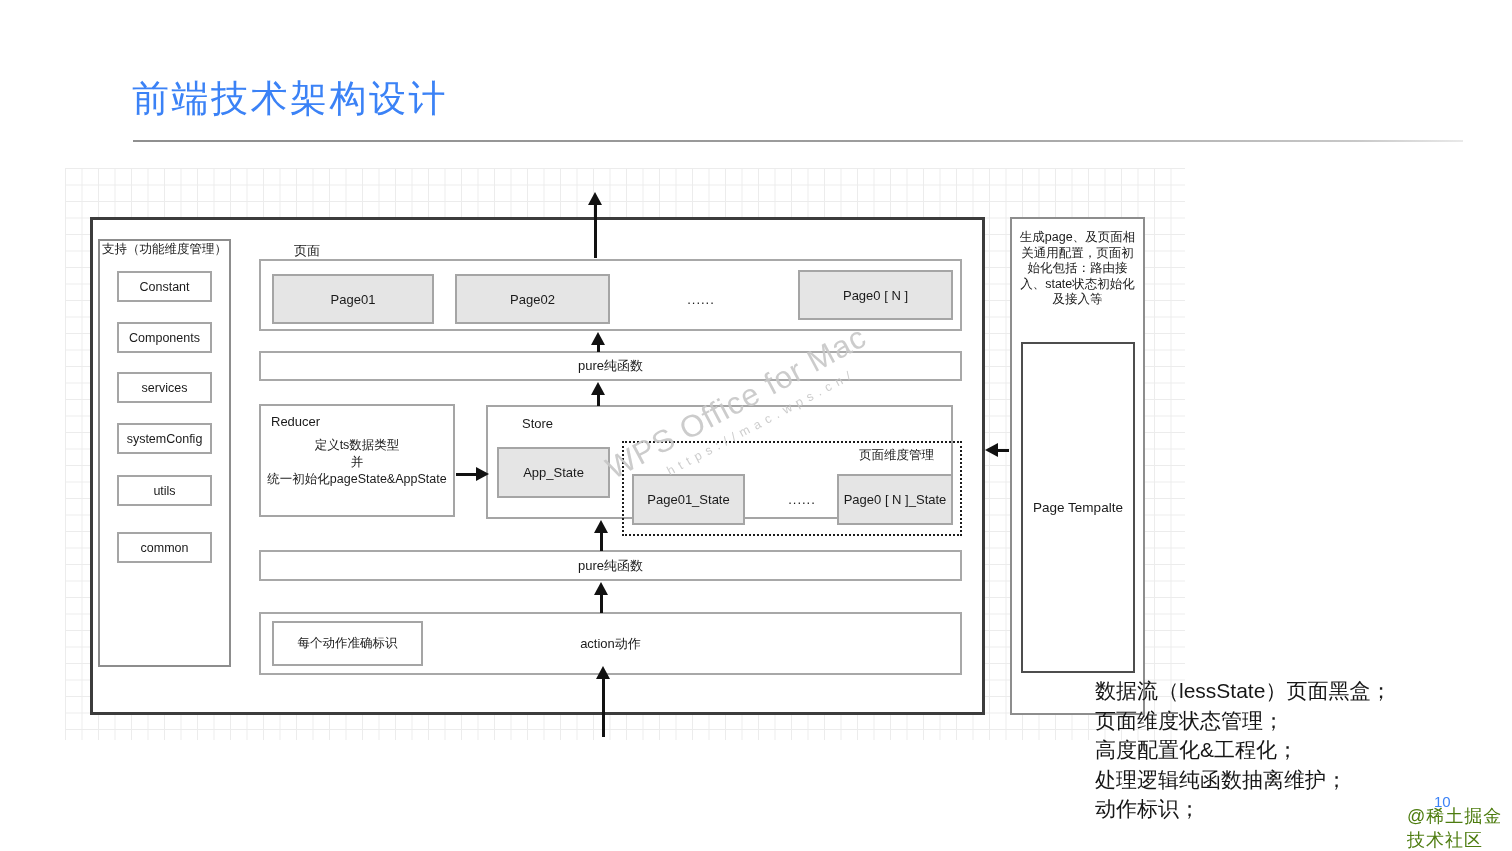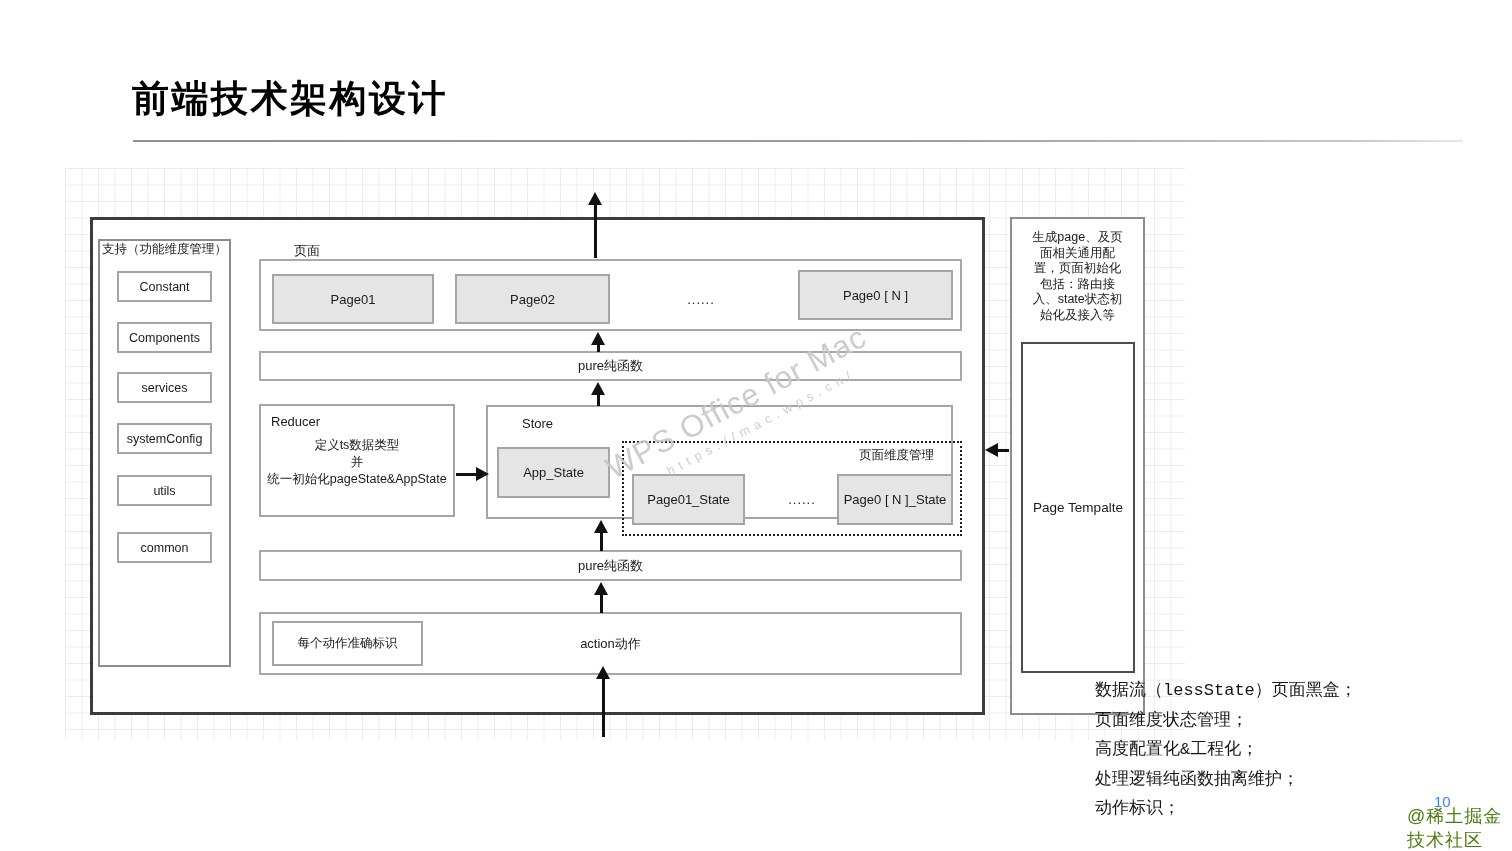--- a/index.html
+++ b/index.html
@@ -5,21 +5,21 @@
   * { margin:0; padding:0; box-sizing:border-box; }
   html,body { background:#ffffff; }
   body {
     width:1512px; height:851px; position:relative; overflow:hidden;
     font-family:"Liberation Sans", sans-serif; color:#1a1a1a;
   }
 
   
   .slide-title {
     position:absolute; left:132px; top:74px;
-    font-size:37px; font-weight:700; letter-spacing:2.5px; color:#000000;text-align:center;
+    font-size:37px; font-weight:400; letter-spacing:2.5px; color:#3b82f6;text-align:center;
   }
   .title-rule {
     position:absolute; left:133px; top:140px; width:1330px; height:2px;
     background:linear-gradient(to right,#8f8f8f,#9e9e9e 60%,#c8c8c8 92%,#e9e9e9);
   }
 
   
   .grid-bg {
     position:absolute; left:65px; top:168px; width:1120px; height:572px;
     background-image:
@@ -80,21 +80,21 @@
   
   .action-bar { position:absolute; left:166px; top:392px; width:703px; height:63px; border:2px solid #a8a8a8; background:#fff; }
   .action-label { position:absolute; inset:0; display:flex; align-items:center; justify-content:center; font-size:13px; }
   .action-badge {
     position:absolute; left:11px; top:7px; width:151px; height:45px; border:2px solid #a5a5a5; background:#fff;
     display:flex; align-items:center; justify-content:center; font-size:12.5px;
   }
 
   
   .right-box { position:absolute; left:1010px; top:217px; width:135px; height:498px; border:2px solid #8d8d8d; background:#fff; }
-  .right-desc { padding:11px 20px 0; text-align:center; font-size:12.5px; line-height:15.5px; }
+  .right-desc { padding:11px 4px 0; text-align:center; font-size:12.5px; line-height:15.5px; }
   .template-box {
     position:absolute; left:9px; top:123px; width:114px; height:331px; border:2px solid #4d4d4d; background:#fff;
     display:flex; align-items:center; justify-content:center; font-size:13.5px;
   }
 
   
   .va { position:absolute; width:14px; z-index:5; }
   .va .tri { width:0; height:0; margin:0 auto; border-left:7px solid transparent; border-right:7px solid transparent; border-bottom:13px solid #111; }
   .va .sh { width:3px; background:#111; margin:0 auto; }
   .ha { position:absolute; height:14px; z-index:5; display:flex; align-items:center; }
@@ -105,21 +105,21 @@
   
   .wm {
     position:absolute; left:600px; top:455px; transform:rotate(-28deg); transform-origin:0 0;
     color:#c7c7c7; z-index:6; pointer-events:none; opacity:0.9;
   }
   .wm1 { font-size:31px; white-space:nowrap; letter-spacing:1px; }
   .wm2 { font-size:12.5px; white-space:nowrap; letter-spacing:5.5px; margin:4px 0 0 52px; }
 
   
   .notes { position:absolute; left:1095px; top:676px; width:415px; z-index:7;
-    font-family:Liberation Mono, monospace; font-size:17px; line-height:29.5px; color:#161616; }
+    font-family:Liberation Sans, sans-serif; font-size:21px; line-height:29.5px; color:#161616; }
 
   .page-num { position:absolute; left:1434px; top:793px; font-size:15px; color:#3b82f6; z-index:8; }
   .credit { position:absolute; left:1407px; top:804px; font-size:18px; letter-spacing:1px; color:#4d7c0f; z-index:7; }
 </style>
 </head>
 <body>
 
 <div class="grid-bg"></div>
 
 <div class="slide-title">前端技术架构设计</div>

